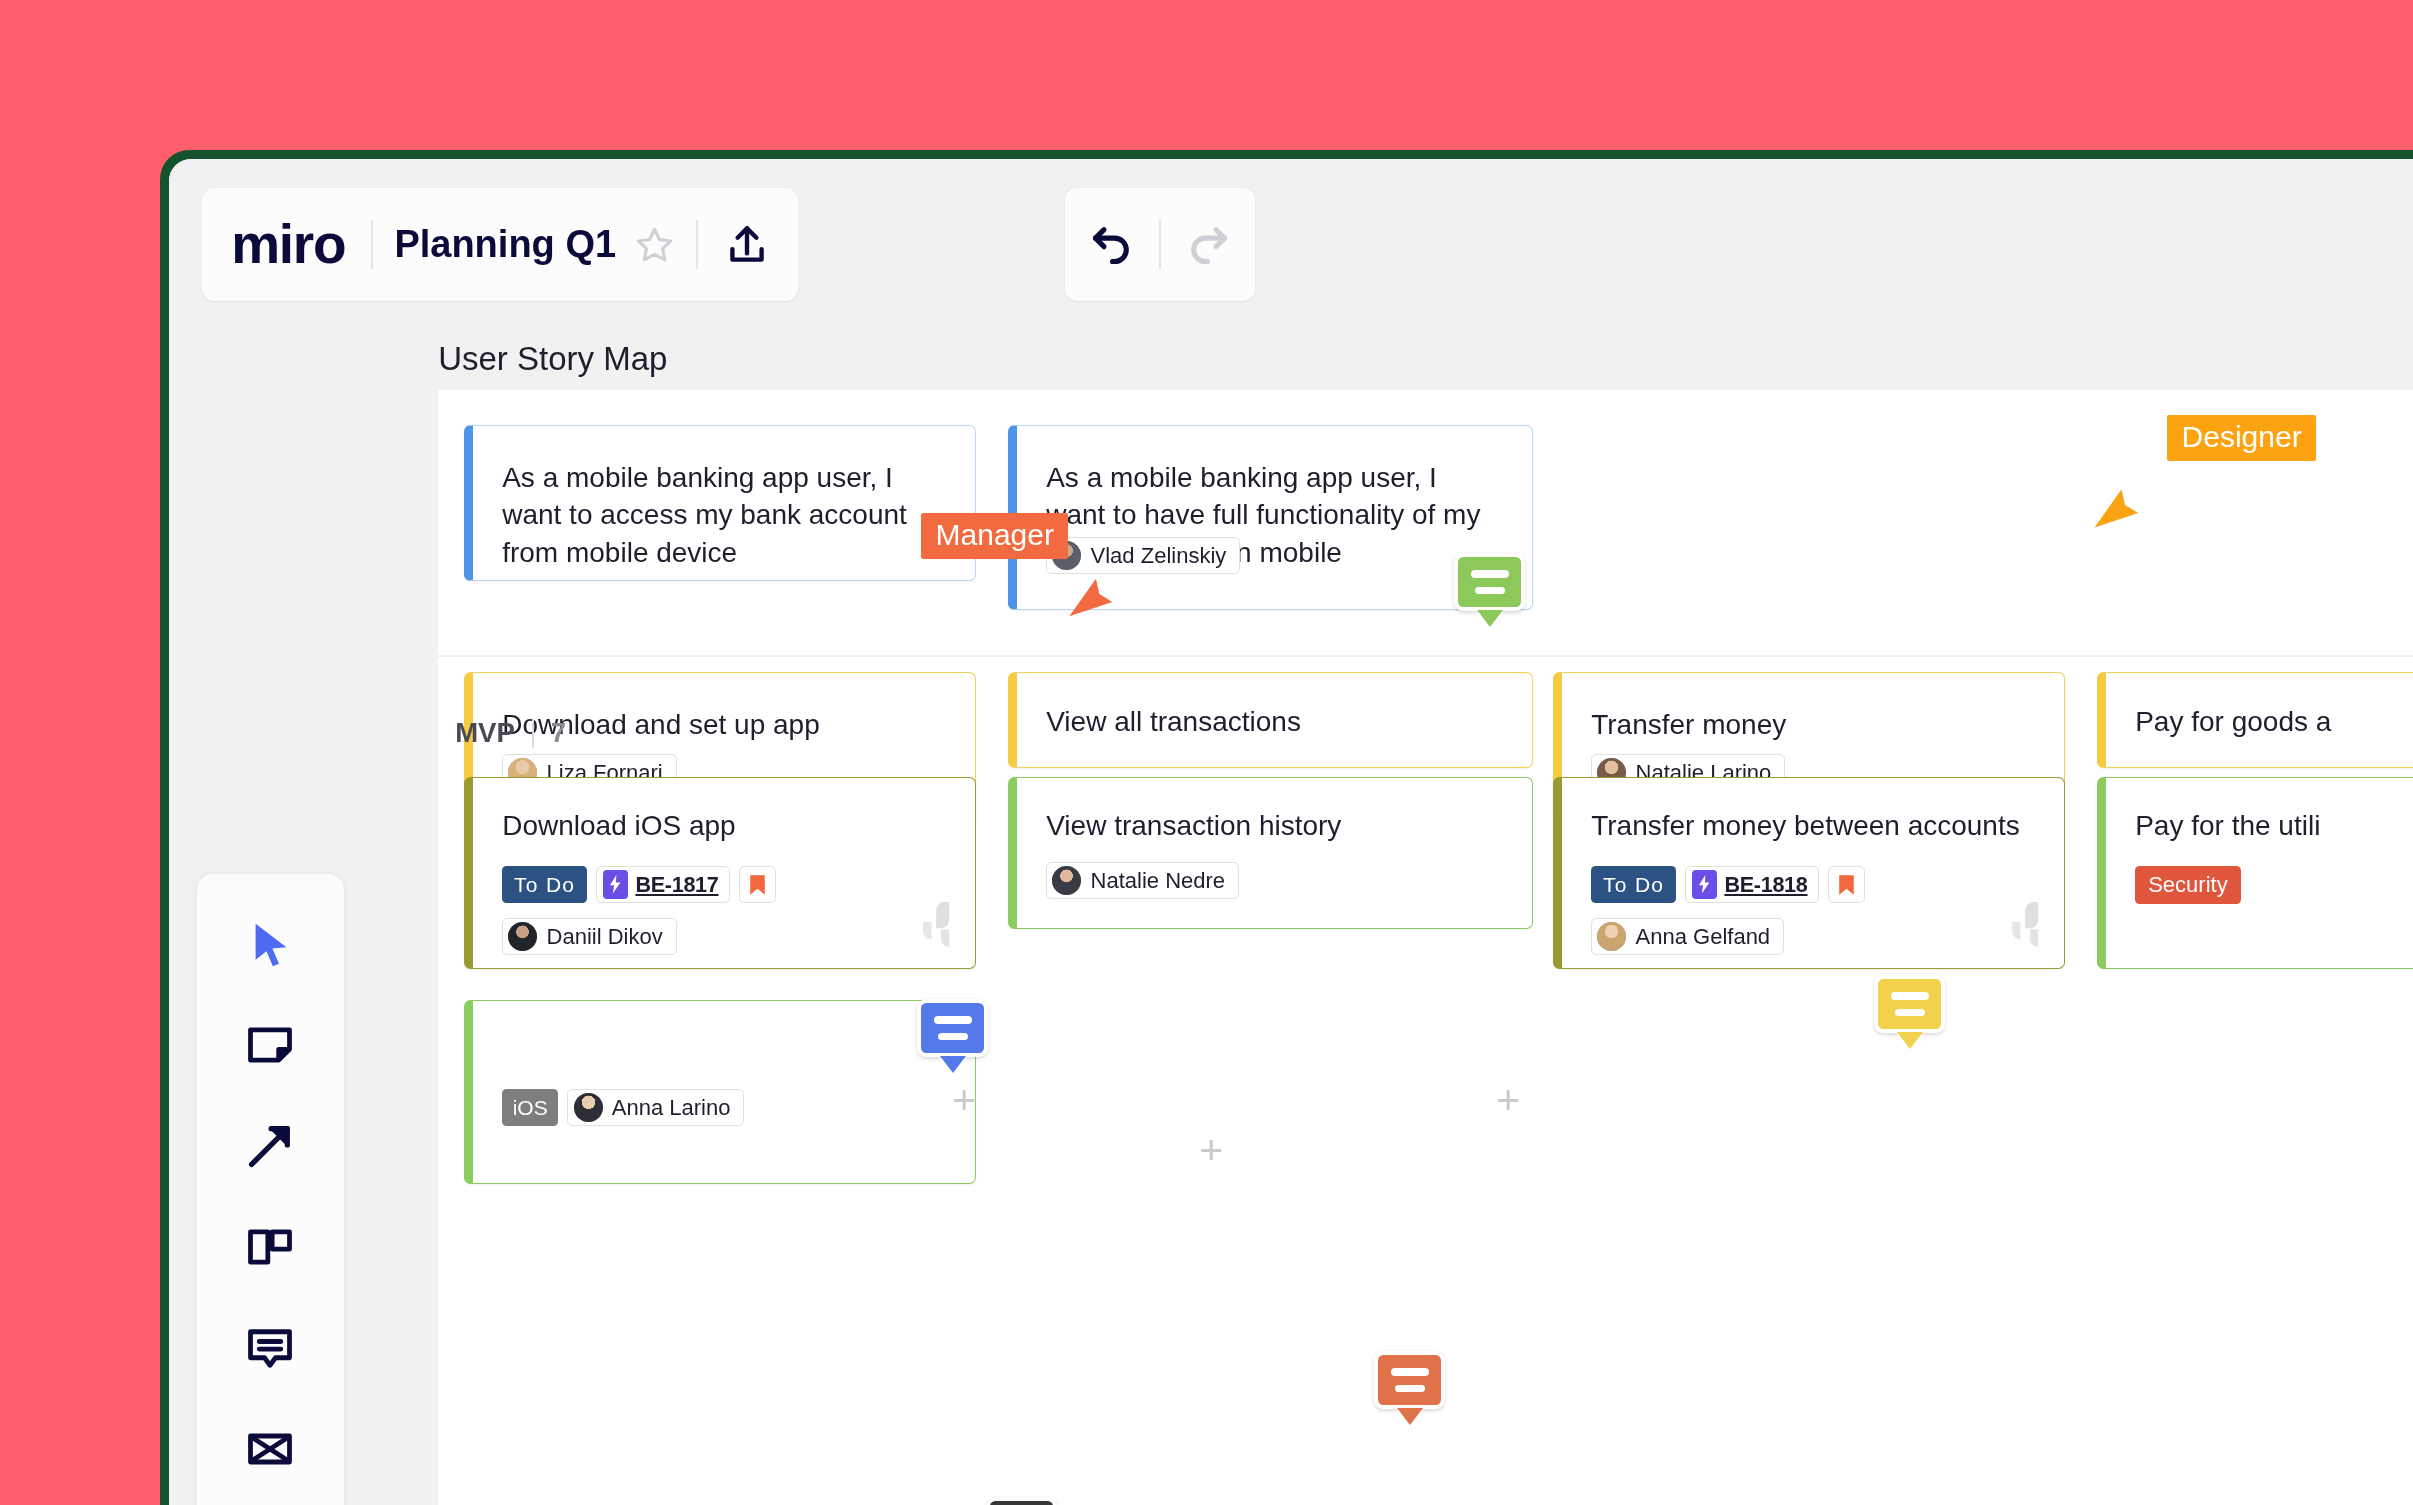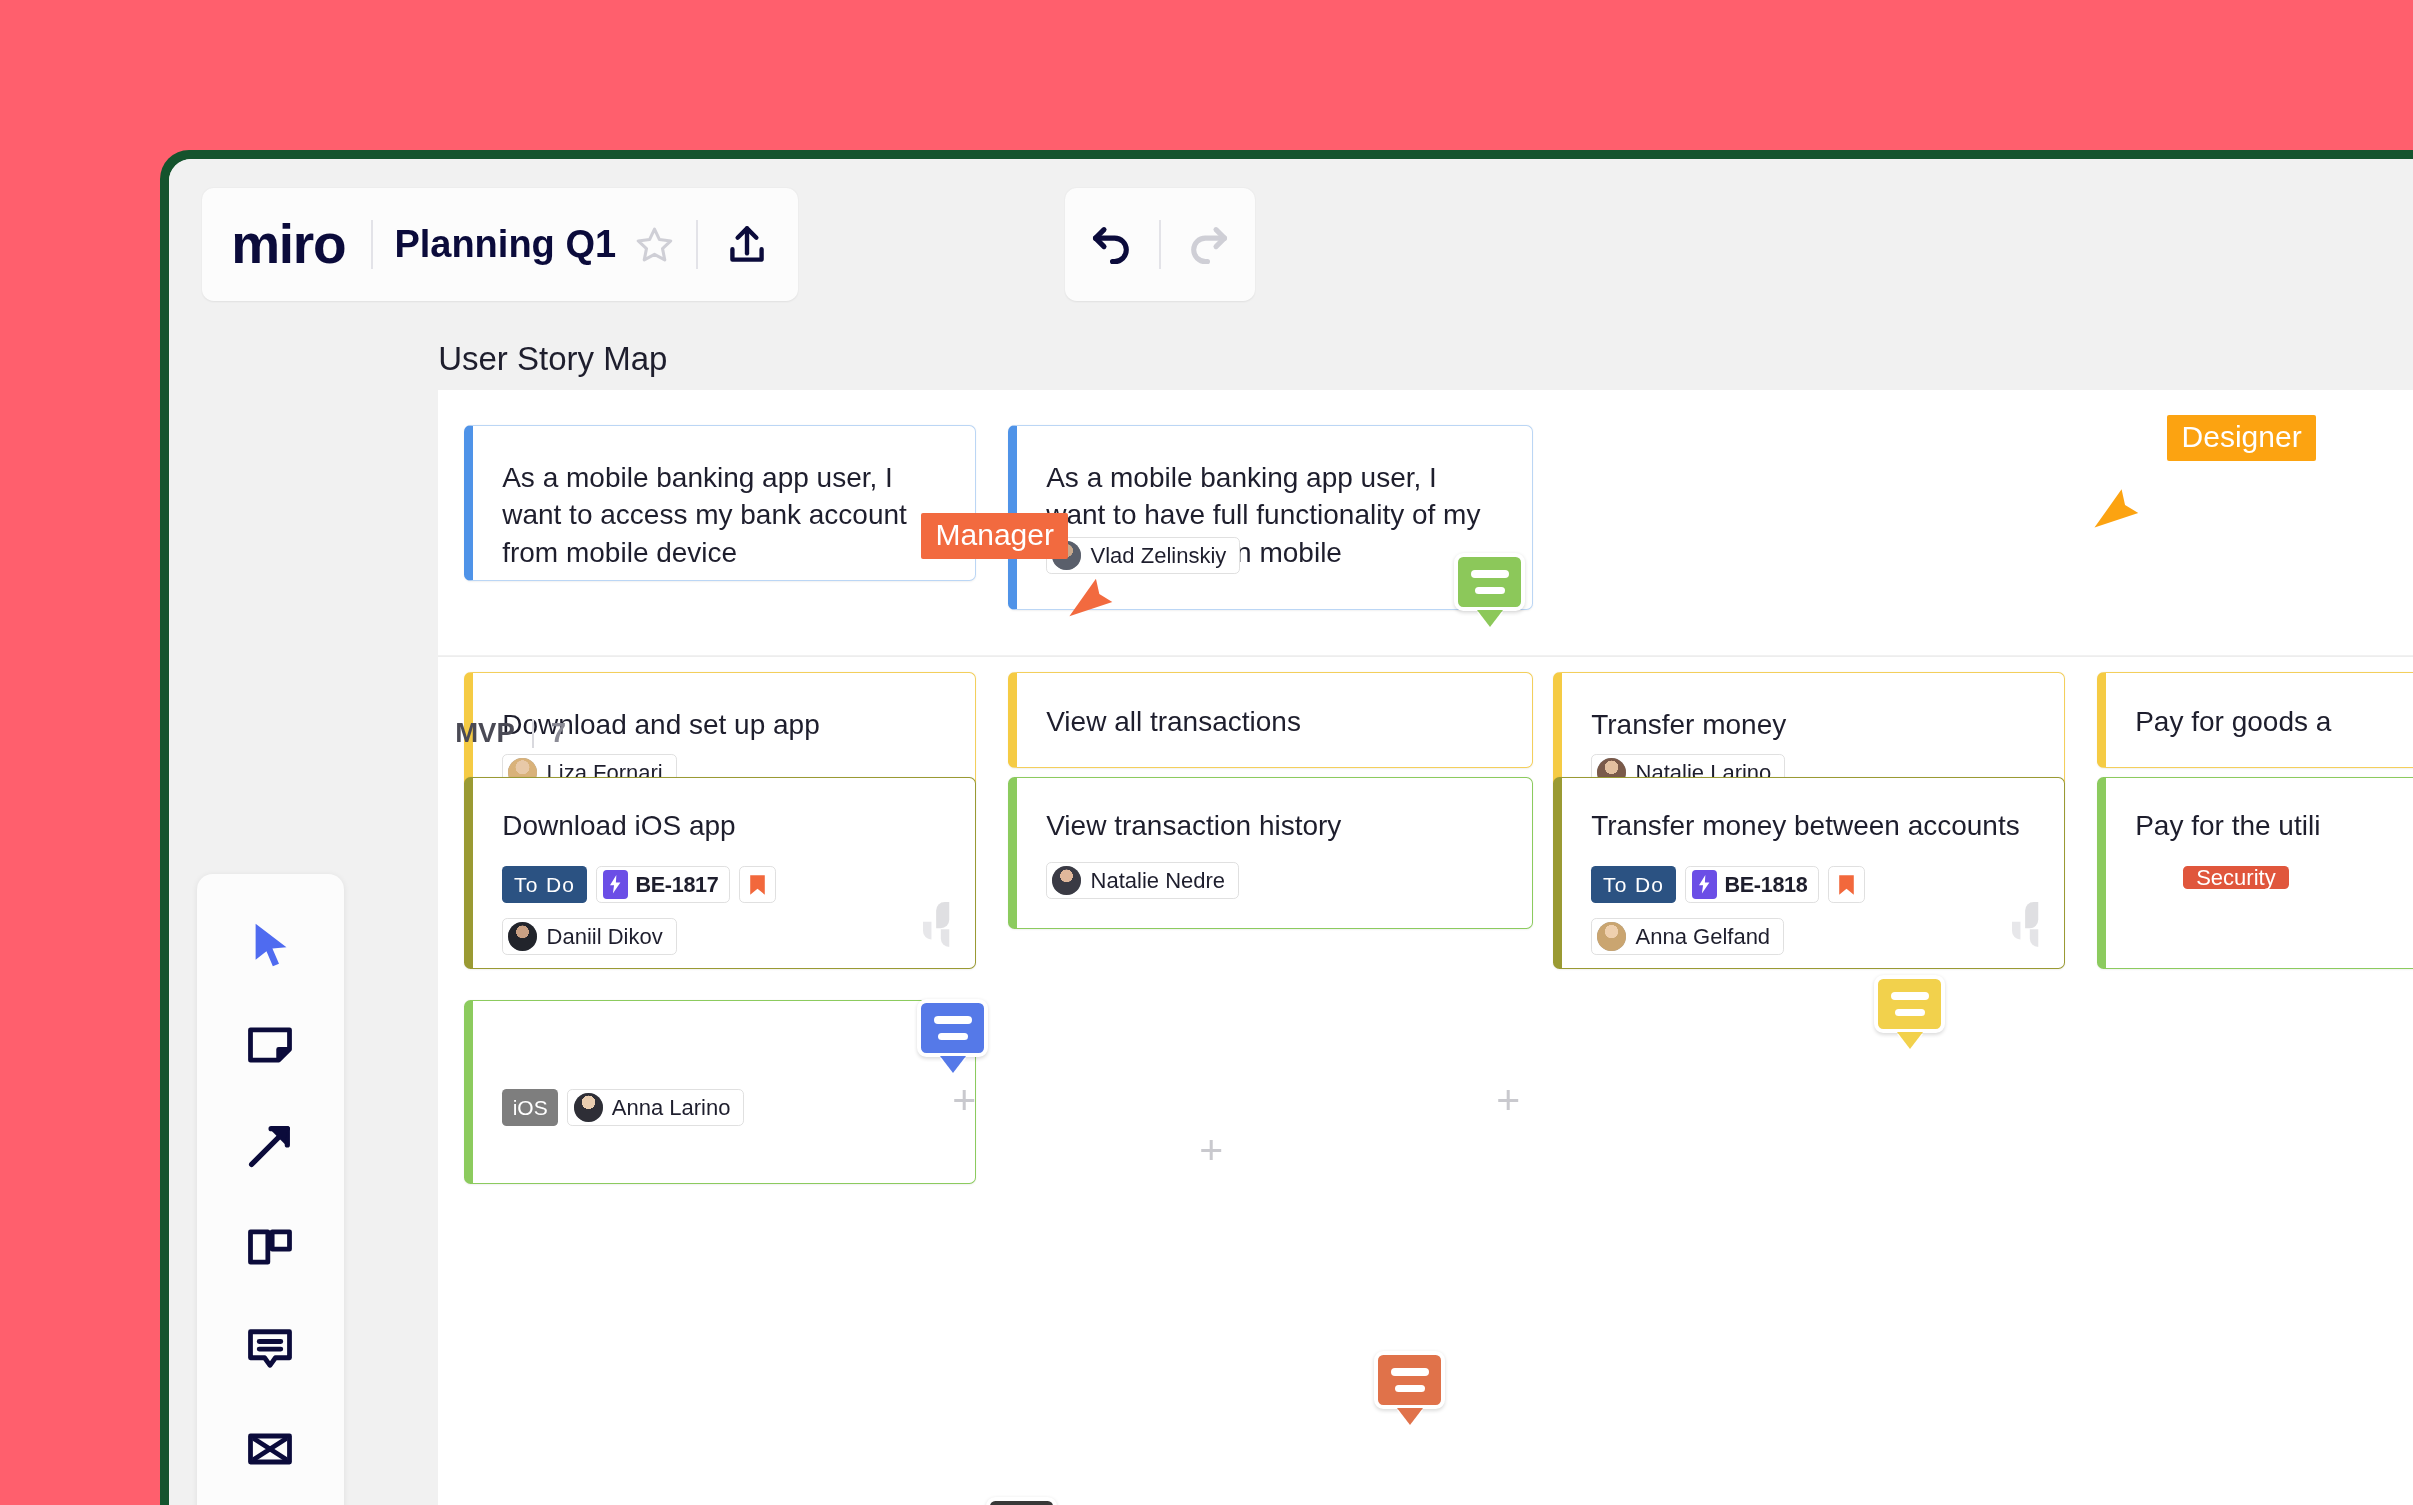--- a/index.html
+++ b/index.html
@@ -92,32 +92,32 @@
 
   .badge-todo{
     background:#2B5282;color:#fff;font-size:21px;font-weight:400;letter-spacing:1.3px;
     border-radius:4.6px;padding:0 11.8px;height:37px;display:flex;align-items:center;
   }
   .badge-jira{
     border:1.3px solid #E0E0E0;border-radius:5.2px;background:#fff;height:37px;
     display:flex;align-items:center;gap:7.9px;padding:0 10.5px 0 5.2px;box-sizing:border-box;
   }
   .jira-sq{width:25px;height:29px;background:#6B4EE6;border-radius:3.9px;display:flex;align-items:center;justify-content:center;}
-  .badge-jira .k{font-size:21.6px;color:#1E1E2D;font-weight:700;letter-spacing:-0.3px;}
+  .badge-jira .k{font-size:21.6px;color:#1E1E2D;font-weight:700;letter-spacing:-0.3px;text-decoration:underline;}
   .badge-flag{
     border:1.3px solid #E0E0E0;border-radius:5.2px;background:#fff;height:37px;width:37px;
     display:flex;align-items:center;justify-content:center;box-sizing:border-box;
   }
   .badge-ios{
     background:#7E7E7E;color:#fff;font-size:21px;border-radius:4.6px;
     padding:0 10.5px;height:37px;display:flex;align-items:center;
   }
   .badge-security{
     background:#E0563C;color:#fff;font-size:22px;border-radius:4.6px;
-    padding:0 13px;height:23px;display:flex;align-items:center;margin-left:48px;
+    padding:0 13px;height:38px;display:flex;align-items:center;
   }
   .jira-mark{position:absolute;right:23.6px;bottom:19.7px;opacity:.55;}
 
   
   .pin{position:absolute;width:0;height:0;}
   .pin .bubble{
     position:relative;width:63px;height:50px;border-radius:9.2px;
     border:4.6px solid #fff;box-sizing:content-box;
     box-shadow:0 1.3px 3.9px rgba(0,0,0,.14);
   }

